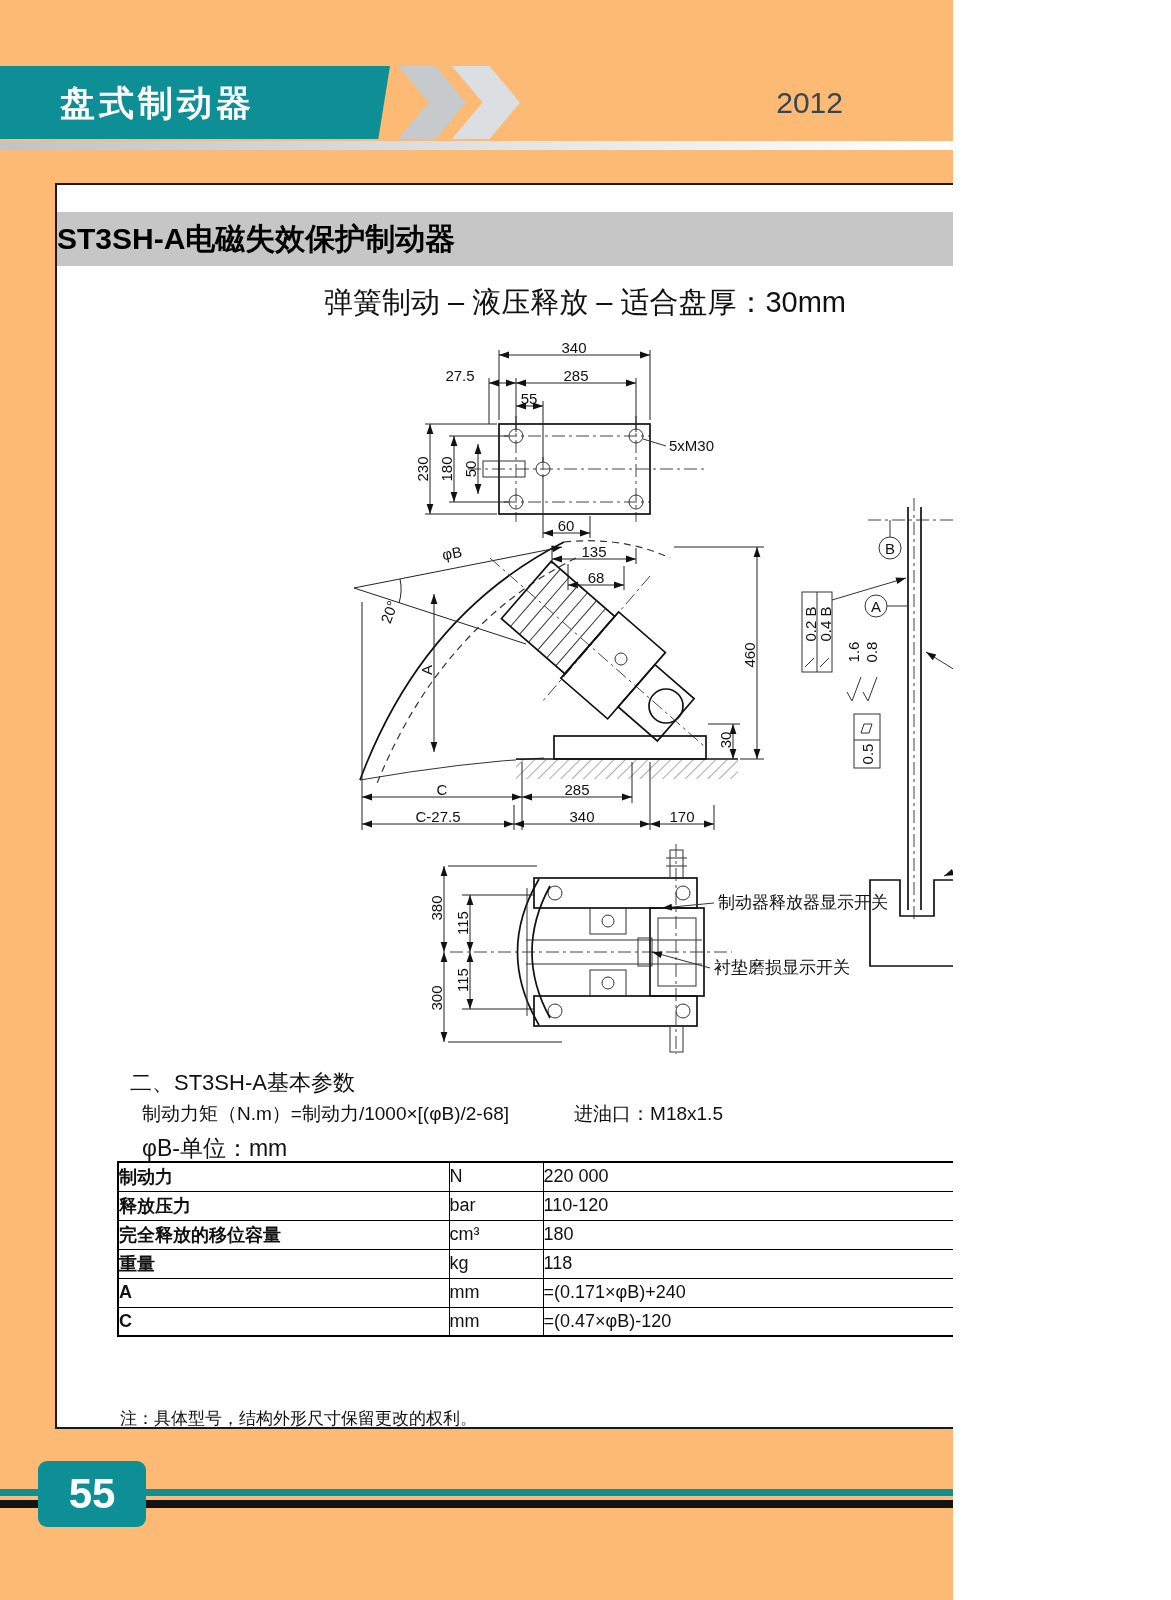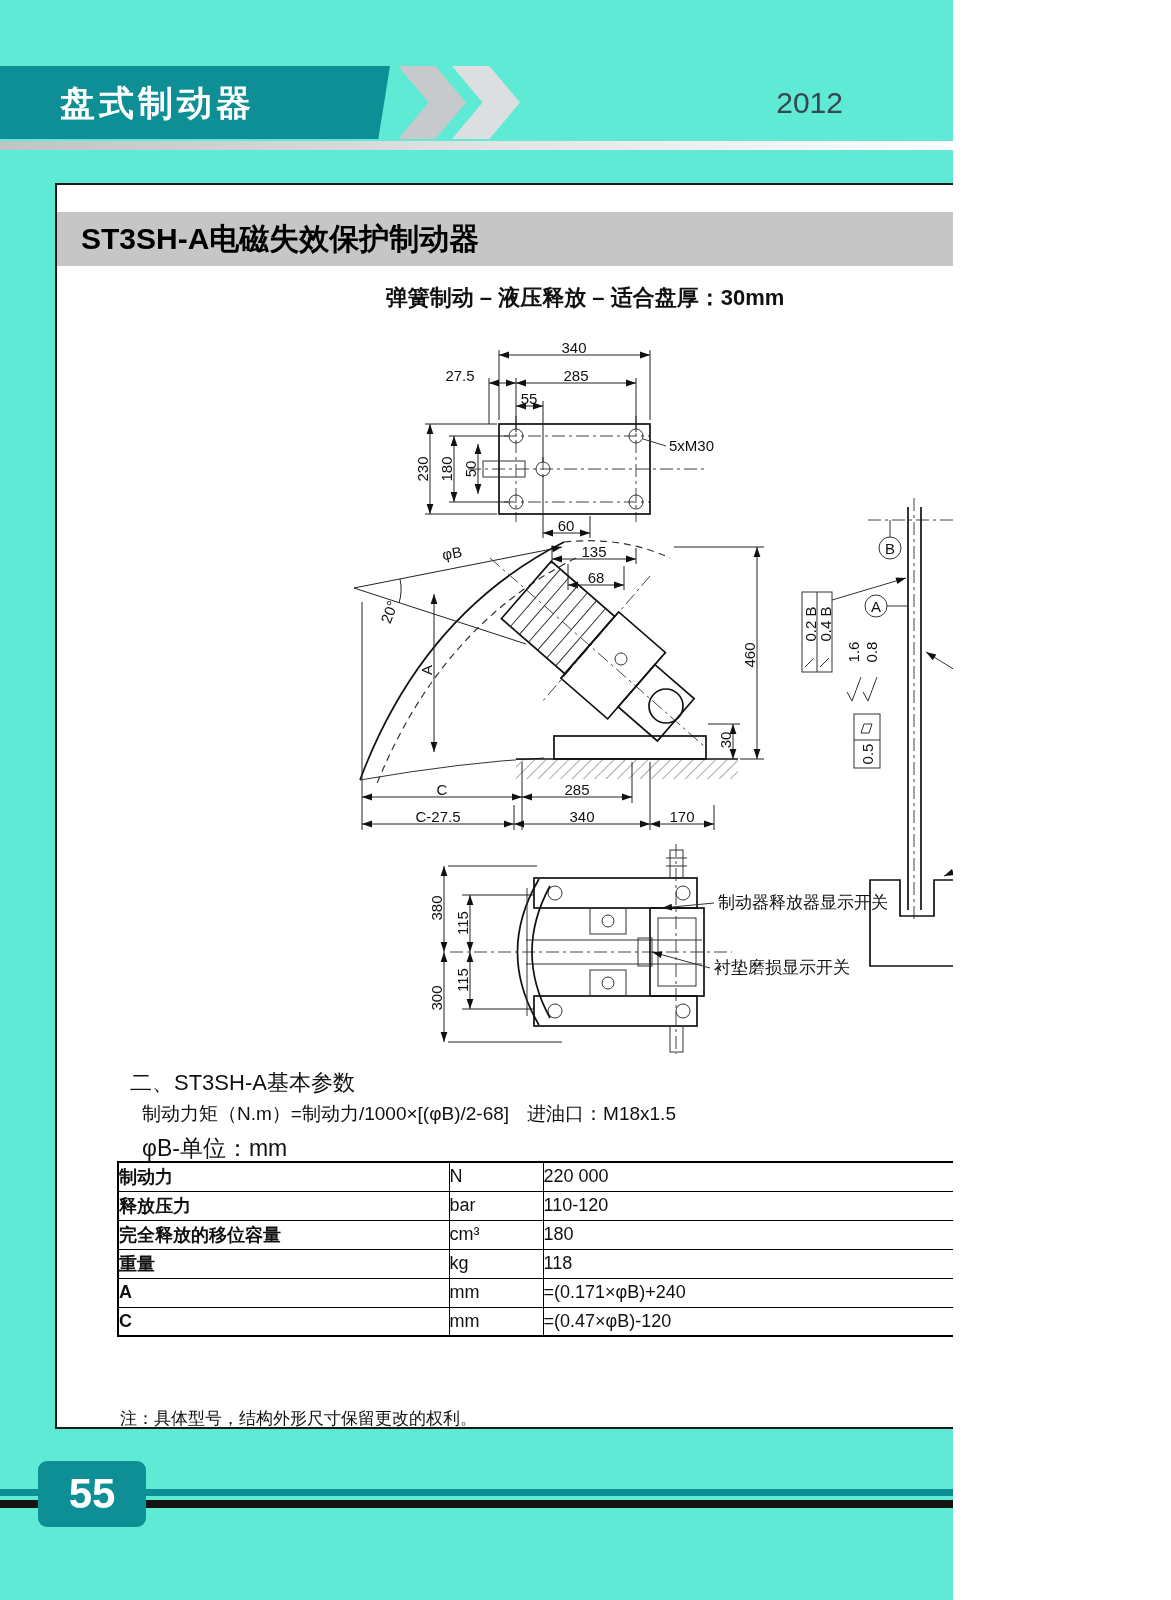--- a/index.html
+++ b/index.html
@@ -1,44 +1,44 @@
 <!DOCTYPE html>
 <html><head>
 <meta charset="utf-8">
 <style>
   *{margin:0;padding:0;box-sizing:border-box;}
   body{background:#ffffff;}
-  .page{position:relative;width:953px;height:1600px;background:#5eead4;
+  .page{position:relative;width:953px;height:1600px;background:#fdba74;
         font-family:"Liberation Sans","DejaVu Sans",sans-serif;color:#111;overflow:hidden;}
 
   
   .banner{position:absolute;top:66px;left:0;width:390px;height:73px;background:#0e8f96;
           clip-path:polygon(0 0,100% 0,97% 100%,0 100%);}
   .banner span{display:block;line-height:73px;padding-left:60px;color:#fff;
                font-size:35px;font-weight:700;letter-spacing:4px;}
   .chev{position:absolute;top:66px;width:68px;height:73px;
         clip-path:polygon(0 0,55% 0,100% 50%,55% 100%,0 100%,45% 50%);}
   .chev1{left:398px;background:#c6cacc;}
   .chev2{left:452px;background:#dcdfe1;}
   .year{position:absolute;top:86px;right:110px;font-size:30px;color:#37464f;}
   .under-stripe{position:absolute;top:141px;left:0;width:100%;height:9px;
                 background:linear-gradient(90deg,#bfc4c6 0%,#e3e5e7 55%,#ffffff 100%);}
 
   
   .content-box{position:absolute;top:183px;left:55px;width:1060px;height:1246px;
                border:2px solid #1a1a1a;background:#fff;}
   .titlebar{position:absolute;top:27px;left:0;right:0;height:54px;background:#c6c6c6;}
-  .titlebar span{display:block;line-height:54px;font-size:30px;font-weight:700;color:#000;margin-left:24px;}
+  .titlebar span{display:block;line-height:54px;font-size:30px;font-weight:700;color:#000;}
   .subtitle{position:absolute;top:98px;left:0;width:100%;text-align:center;
-            font-size:22px;font-weight:700;}
+            font-size:29px;font-weight:400;}
   .drawing{position:absolute;top:147px;left:278px;}
 
   .params-heading{position:absolute;top:883px;left:73px;font-size:22px;font-weight:400;}
   .formula-line{position:absolute;top:916px;left:85px;font-size:19px;}
-  .formula-line .inlet{margin-left:18px;}
+  .formula-line .inlet{margin-left:65px;}
   .unit-note{position:absolute;top:948px;left:85px;font-size:23px;}
 
   table.params{position:absolute;top:976px;left:60px;width:965px;border-collapse:collapse;
                border:2px solid #000;table-layout:fixed;}
   table.params td{border:1px solid #000;height:29px;text-align:left;font-size:18px;padding:0 0;}
   td.c-name{width:331px;font-weight:700;}
   td.c-unit{width:94px;}
   .note-text{position:absolute;top:1222px;left:63px;font-size:17px;text-align:right;}
 
   

